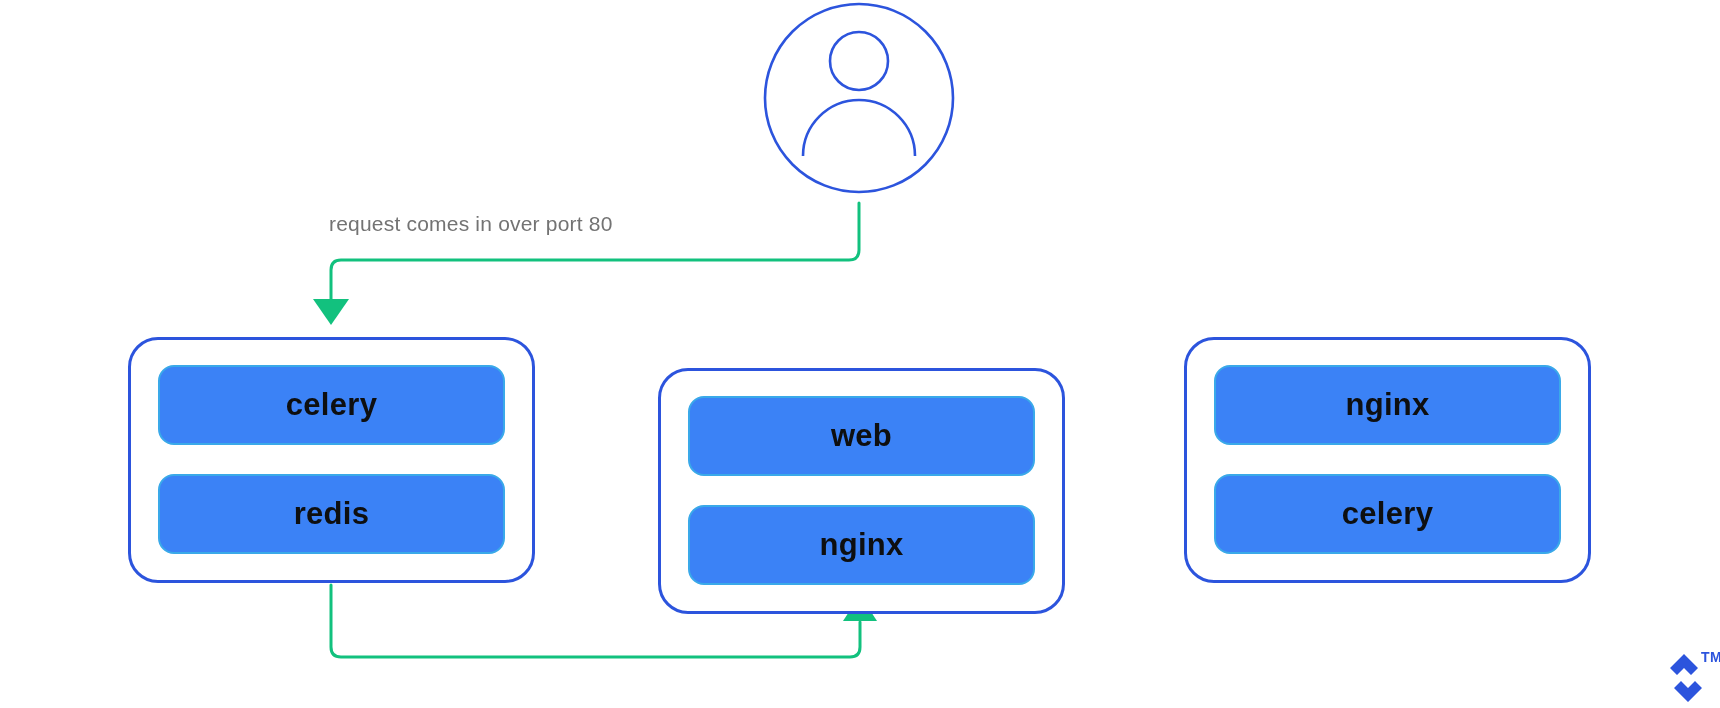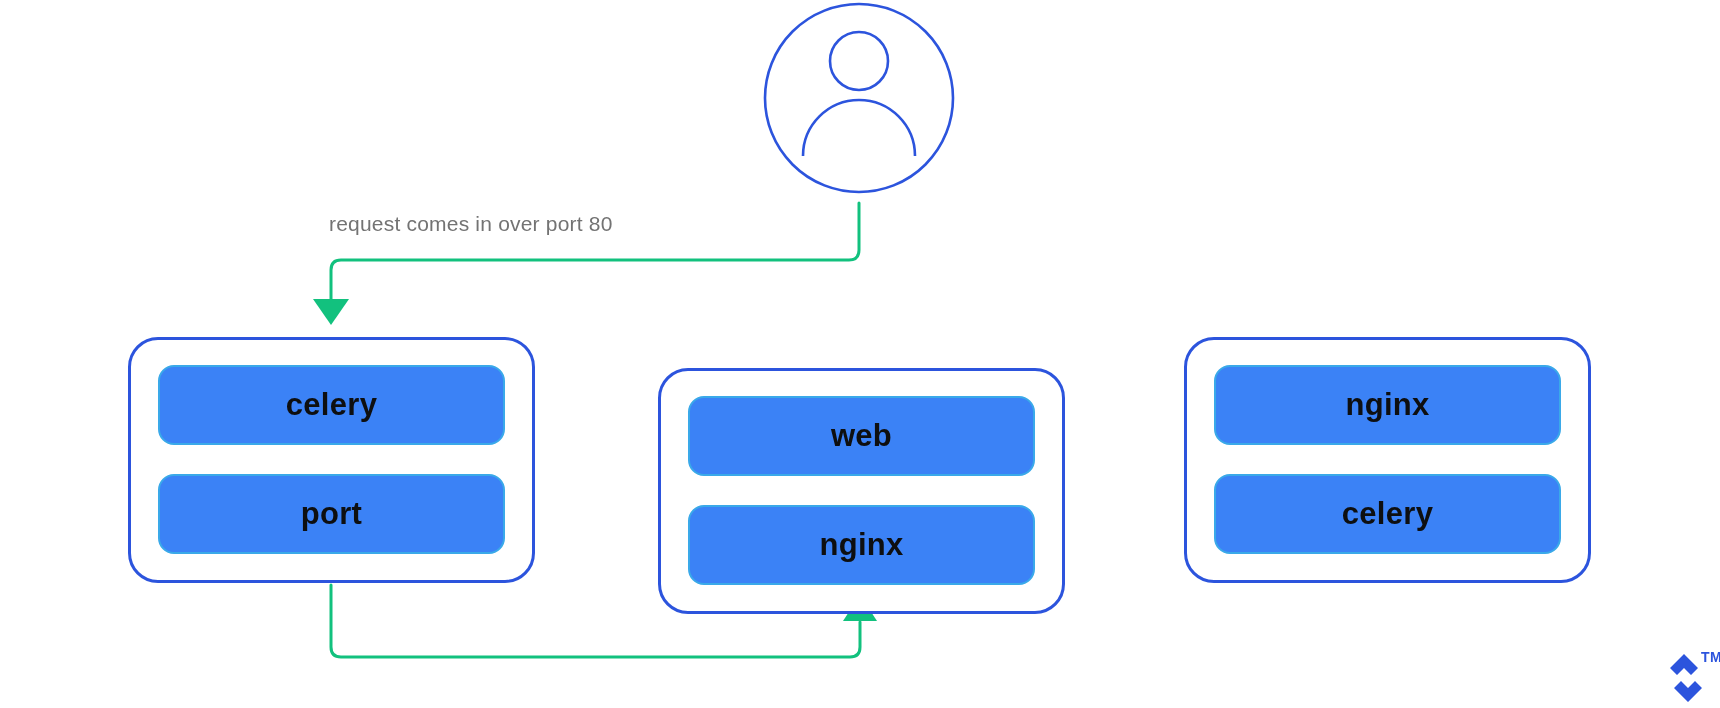--- a/index.html
+++ b/index.html
@@ -102,21 +102,21 @@
       <path d="M331 585 L331 647 Q331 657 341 657 L850 657 Q860 657 860 647 L860 622" fill="none" stroke-width="3" stroke-linecap="round" stroke="#12c17e"></path>
       <polygon points="843,621 877,621 860,595" fill="#12c17e"></polygon>
     </g>
   </svg>
 
   <div id="label-request-in" class="flow-label">request comes in over port 80</div>
 
 
   <div id="node-1" class="node">
     <div class="service">celery</div>
-    <div class="service">port</div>
+    <div class="service">redis</div>
   </div>
 
   <div id="node-2" class="node">
     <div class="service">web</div>
     <div class="service">nginx</div>
   </div>
 
   <div id="node-3" class="node">
     <div class="service">nginx</div>
     <div class="service">celery</div>

